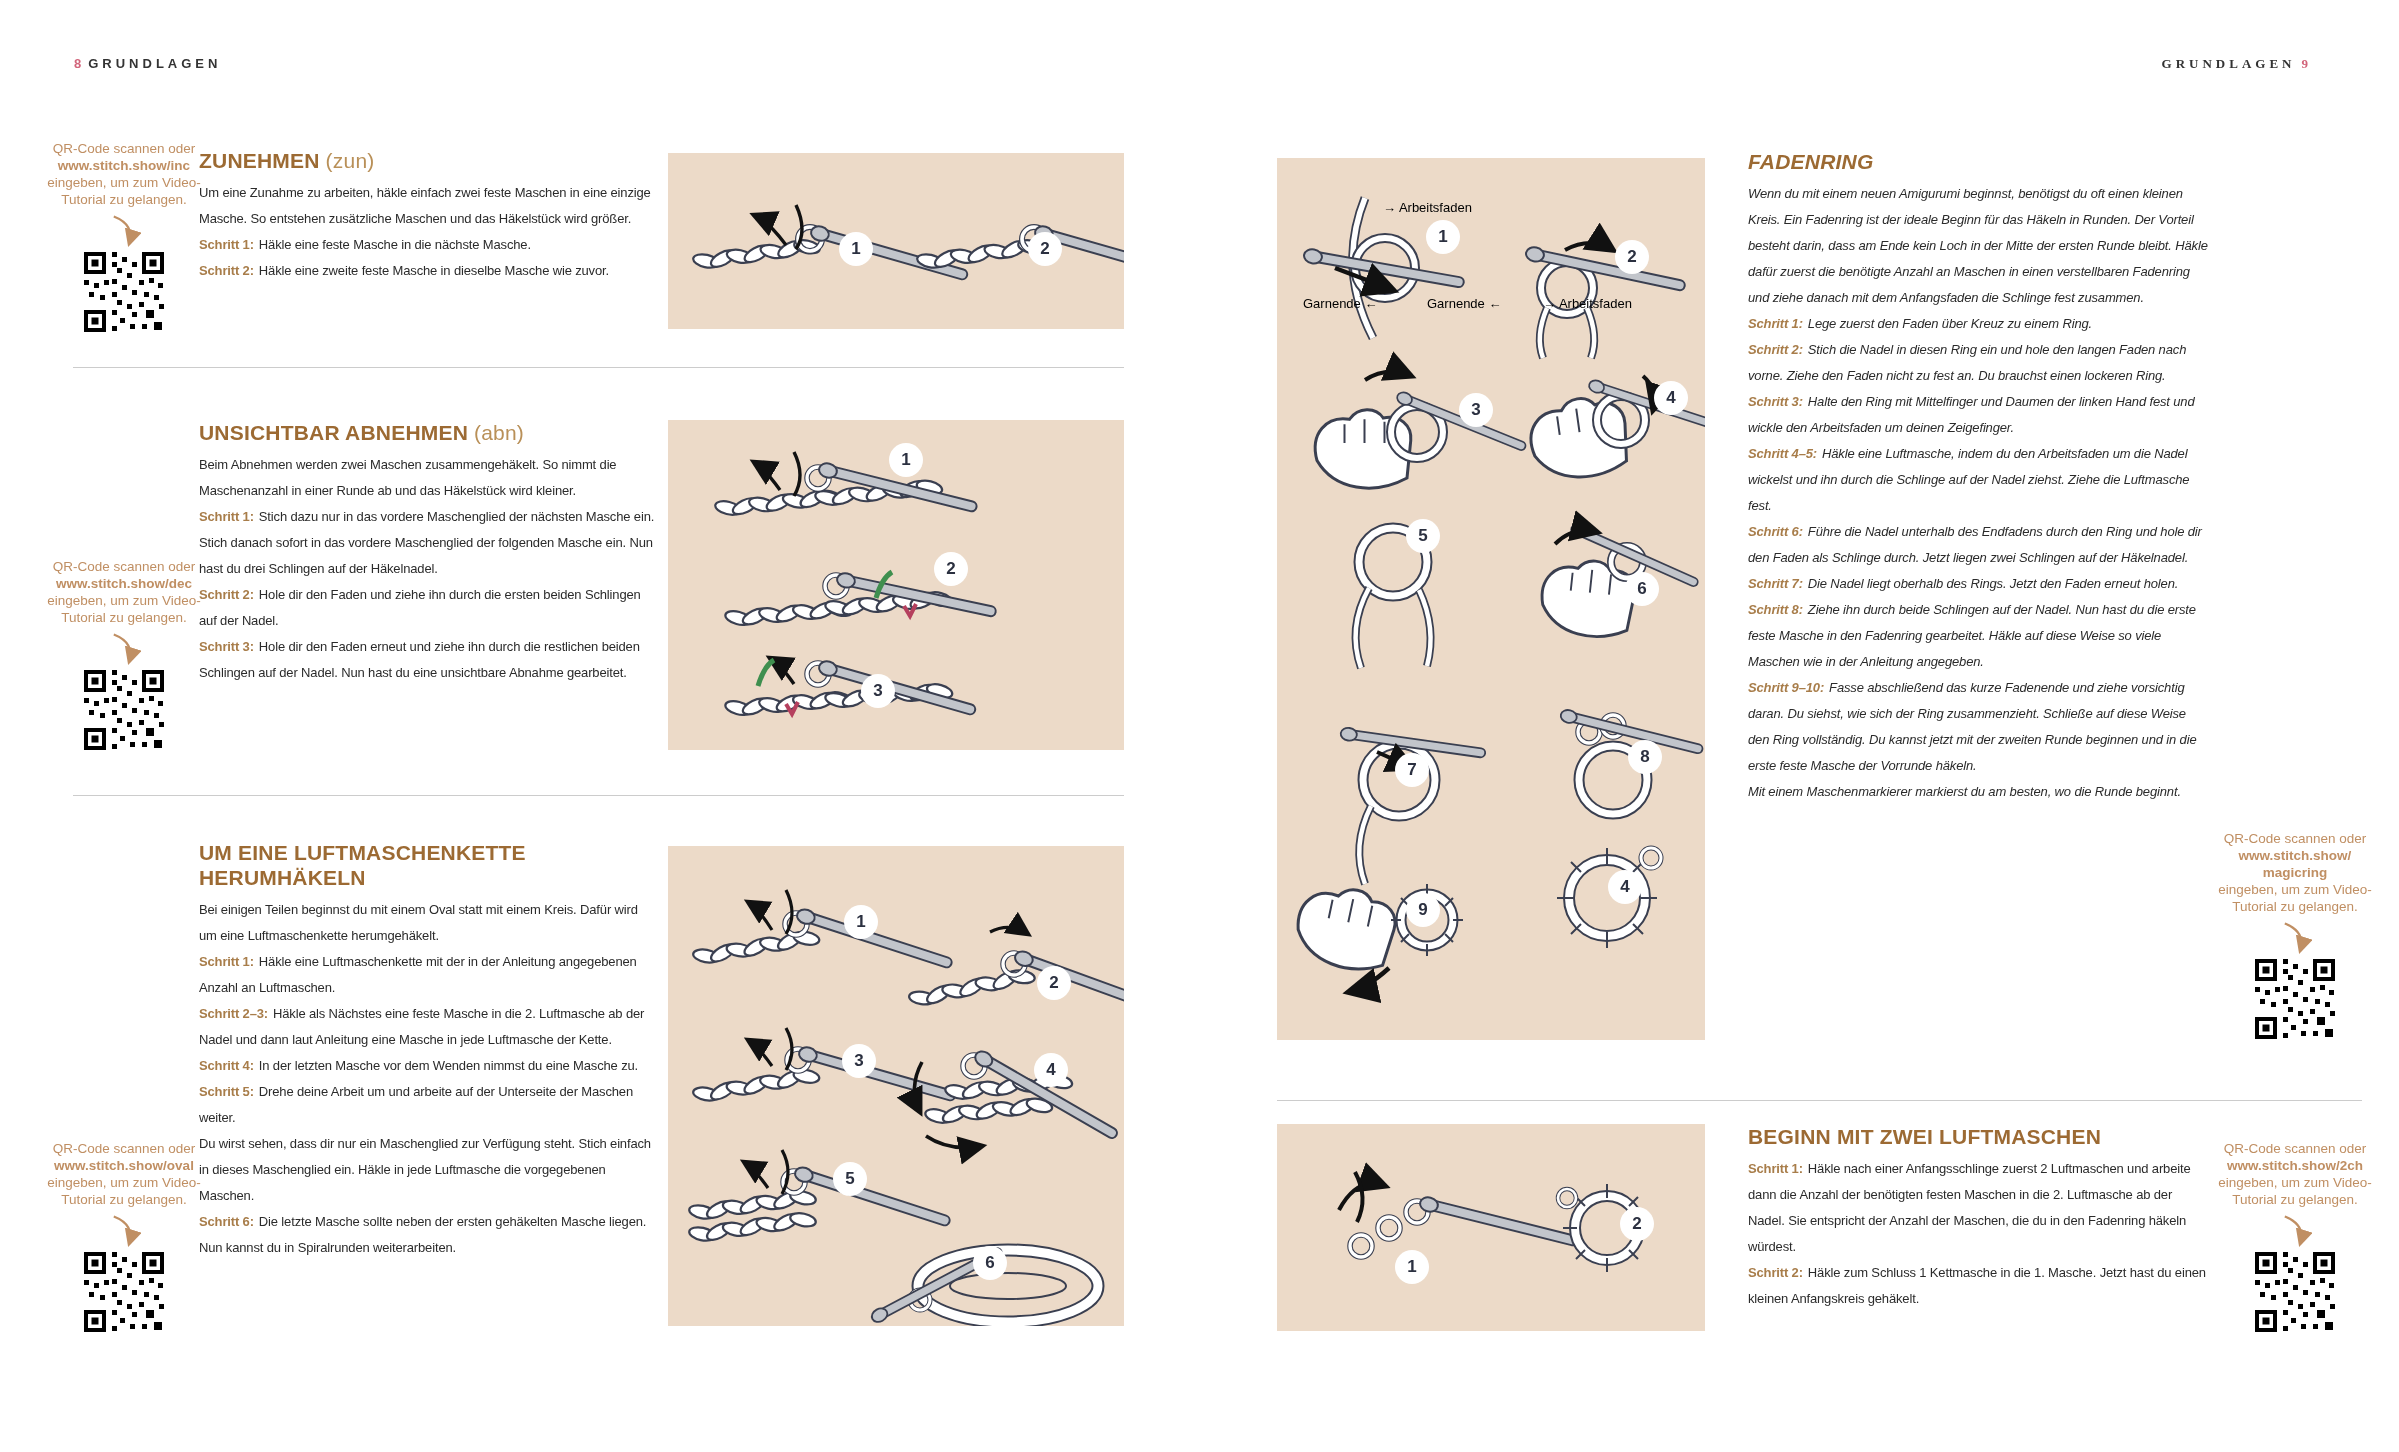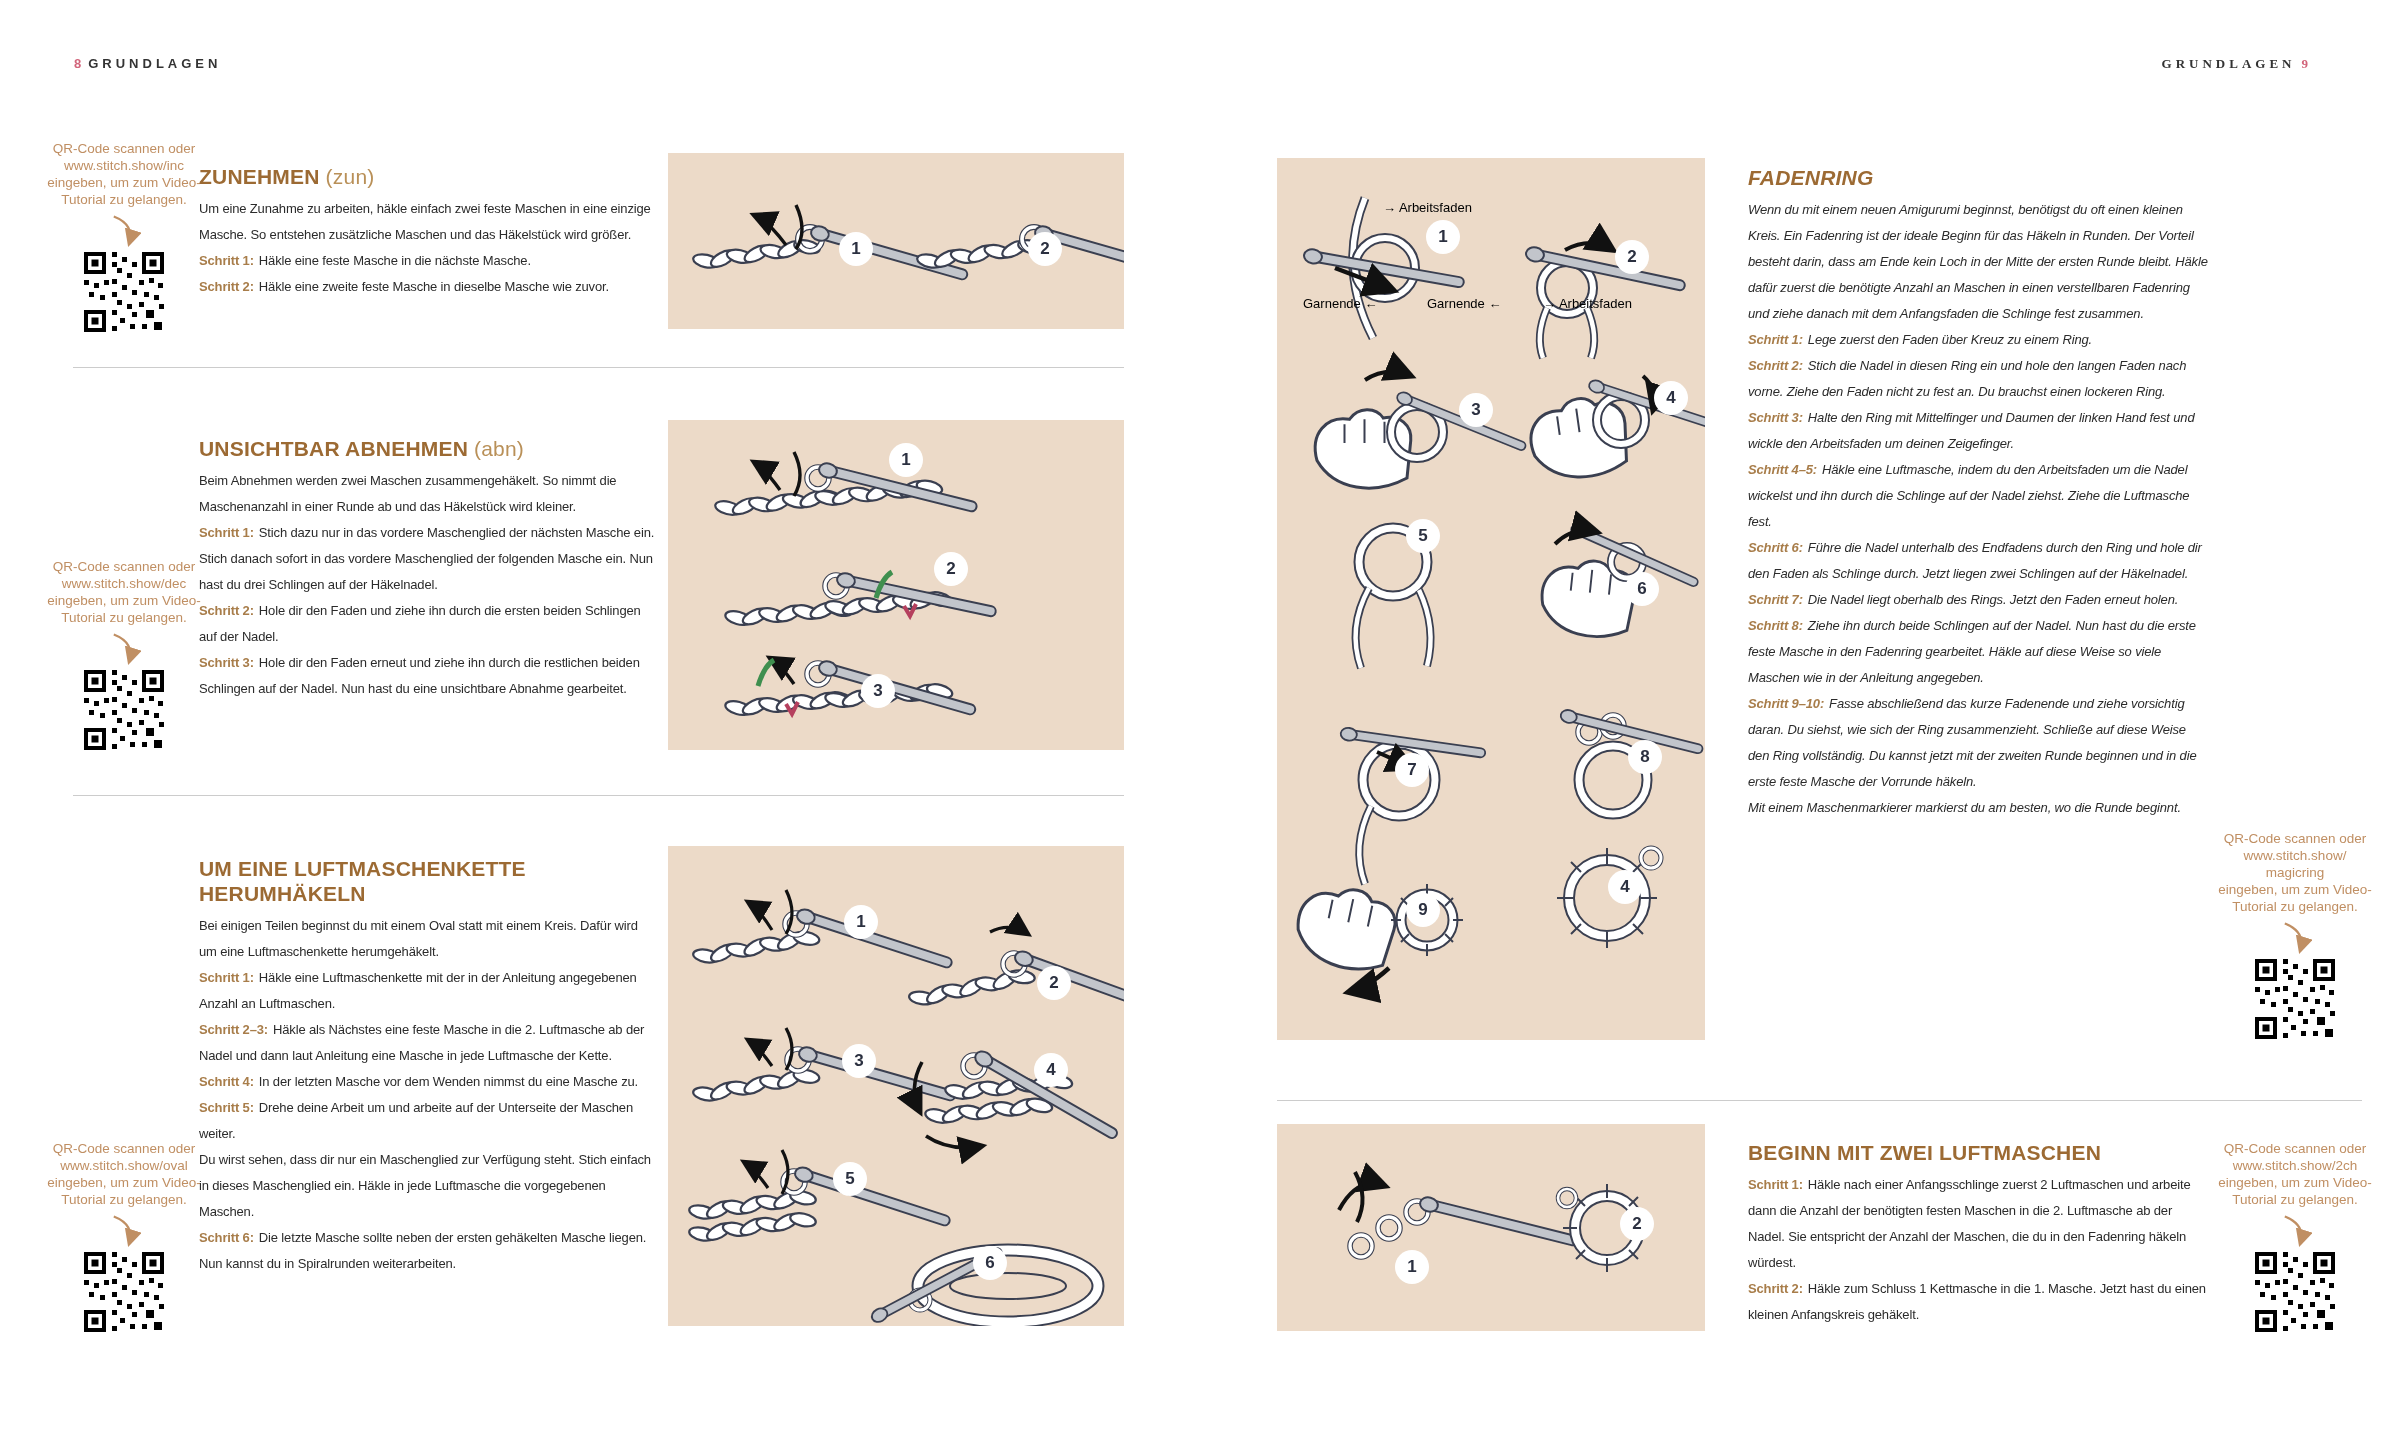--- a/index.html
+++ b/index.html
@@ -6,25 +6,25 @@
   body{
     width:2399px;height:1452px;position:relative;background:#ffffff;
     font-family:"Liberation Sans", sans-serif;color:#2b2b2b;overflow:hidden;
   }
   
   .page-header{position:absolute;top:56px;font-size:13px;letter-spacing:4px;font-weight:bold;color:#333333;}
   .page-header .pagenum{color:#d2657b;margin:0 6px;letter-spacing:1px;}
   
   .qr-block{position:absolute;width:160px;text-align:center;}
   .qr-note{color:#c08f63;font-size:13.5px;line-height:17px;}
-  .qr-note .url{font-weight:normal;}
+  .qr-note .url{font-weight:bold;}
   .qr-arrow{display:block;margin:6px auto 4px auto;width:34px;height:34px;}
   .qr-img{display:block;margin:2px auto 0 auto;width:80px;height:80px;}
   
-  .section{position:absolute;margin-top:16px;}
+  .section{position:absolute;}
   .section h3{
     margin:0 0 7px 0;font-size:21px;line-height:25px;font-weight:bold;
     color:#9c6a33;letter-spacing:0.2px;
   }
   .section h3 .title-suffix{color:#b99058;font-weight:normal;margin-left:6px;}
   .section h3 .title-suffix:empty{display:none;}
   .section p{margin:0;font-size:13px;line-height:26px;letter-spacing:-0.15px;}
   .step-label{color:#a87d4a;font-weight:bold;}
   .step-label:not(:empty){margin-right:5px;}
   .step-label:empty{display:none;}

